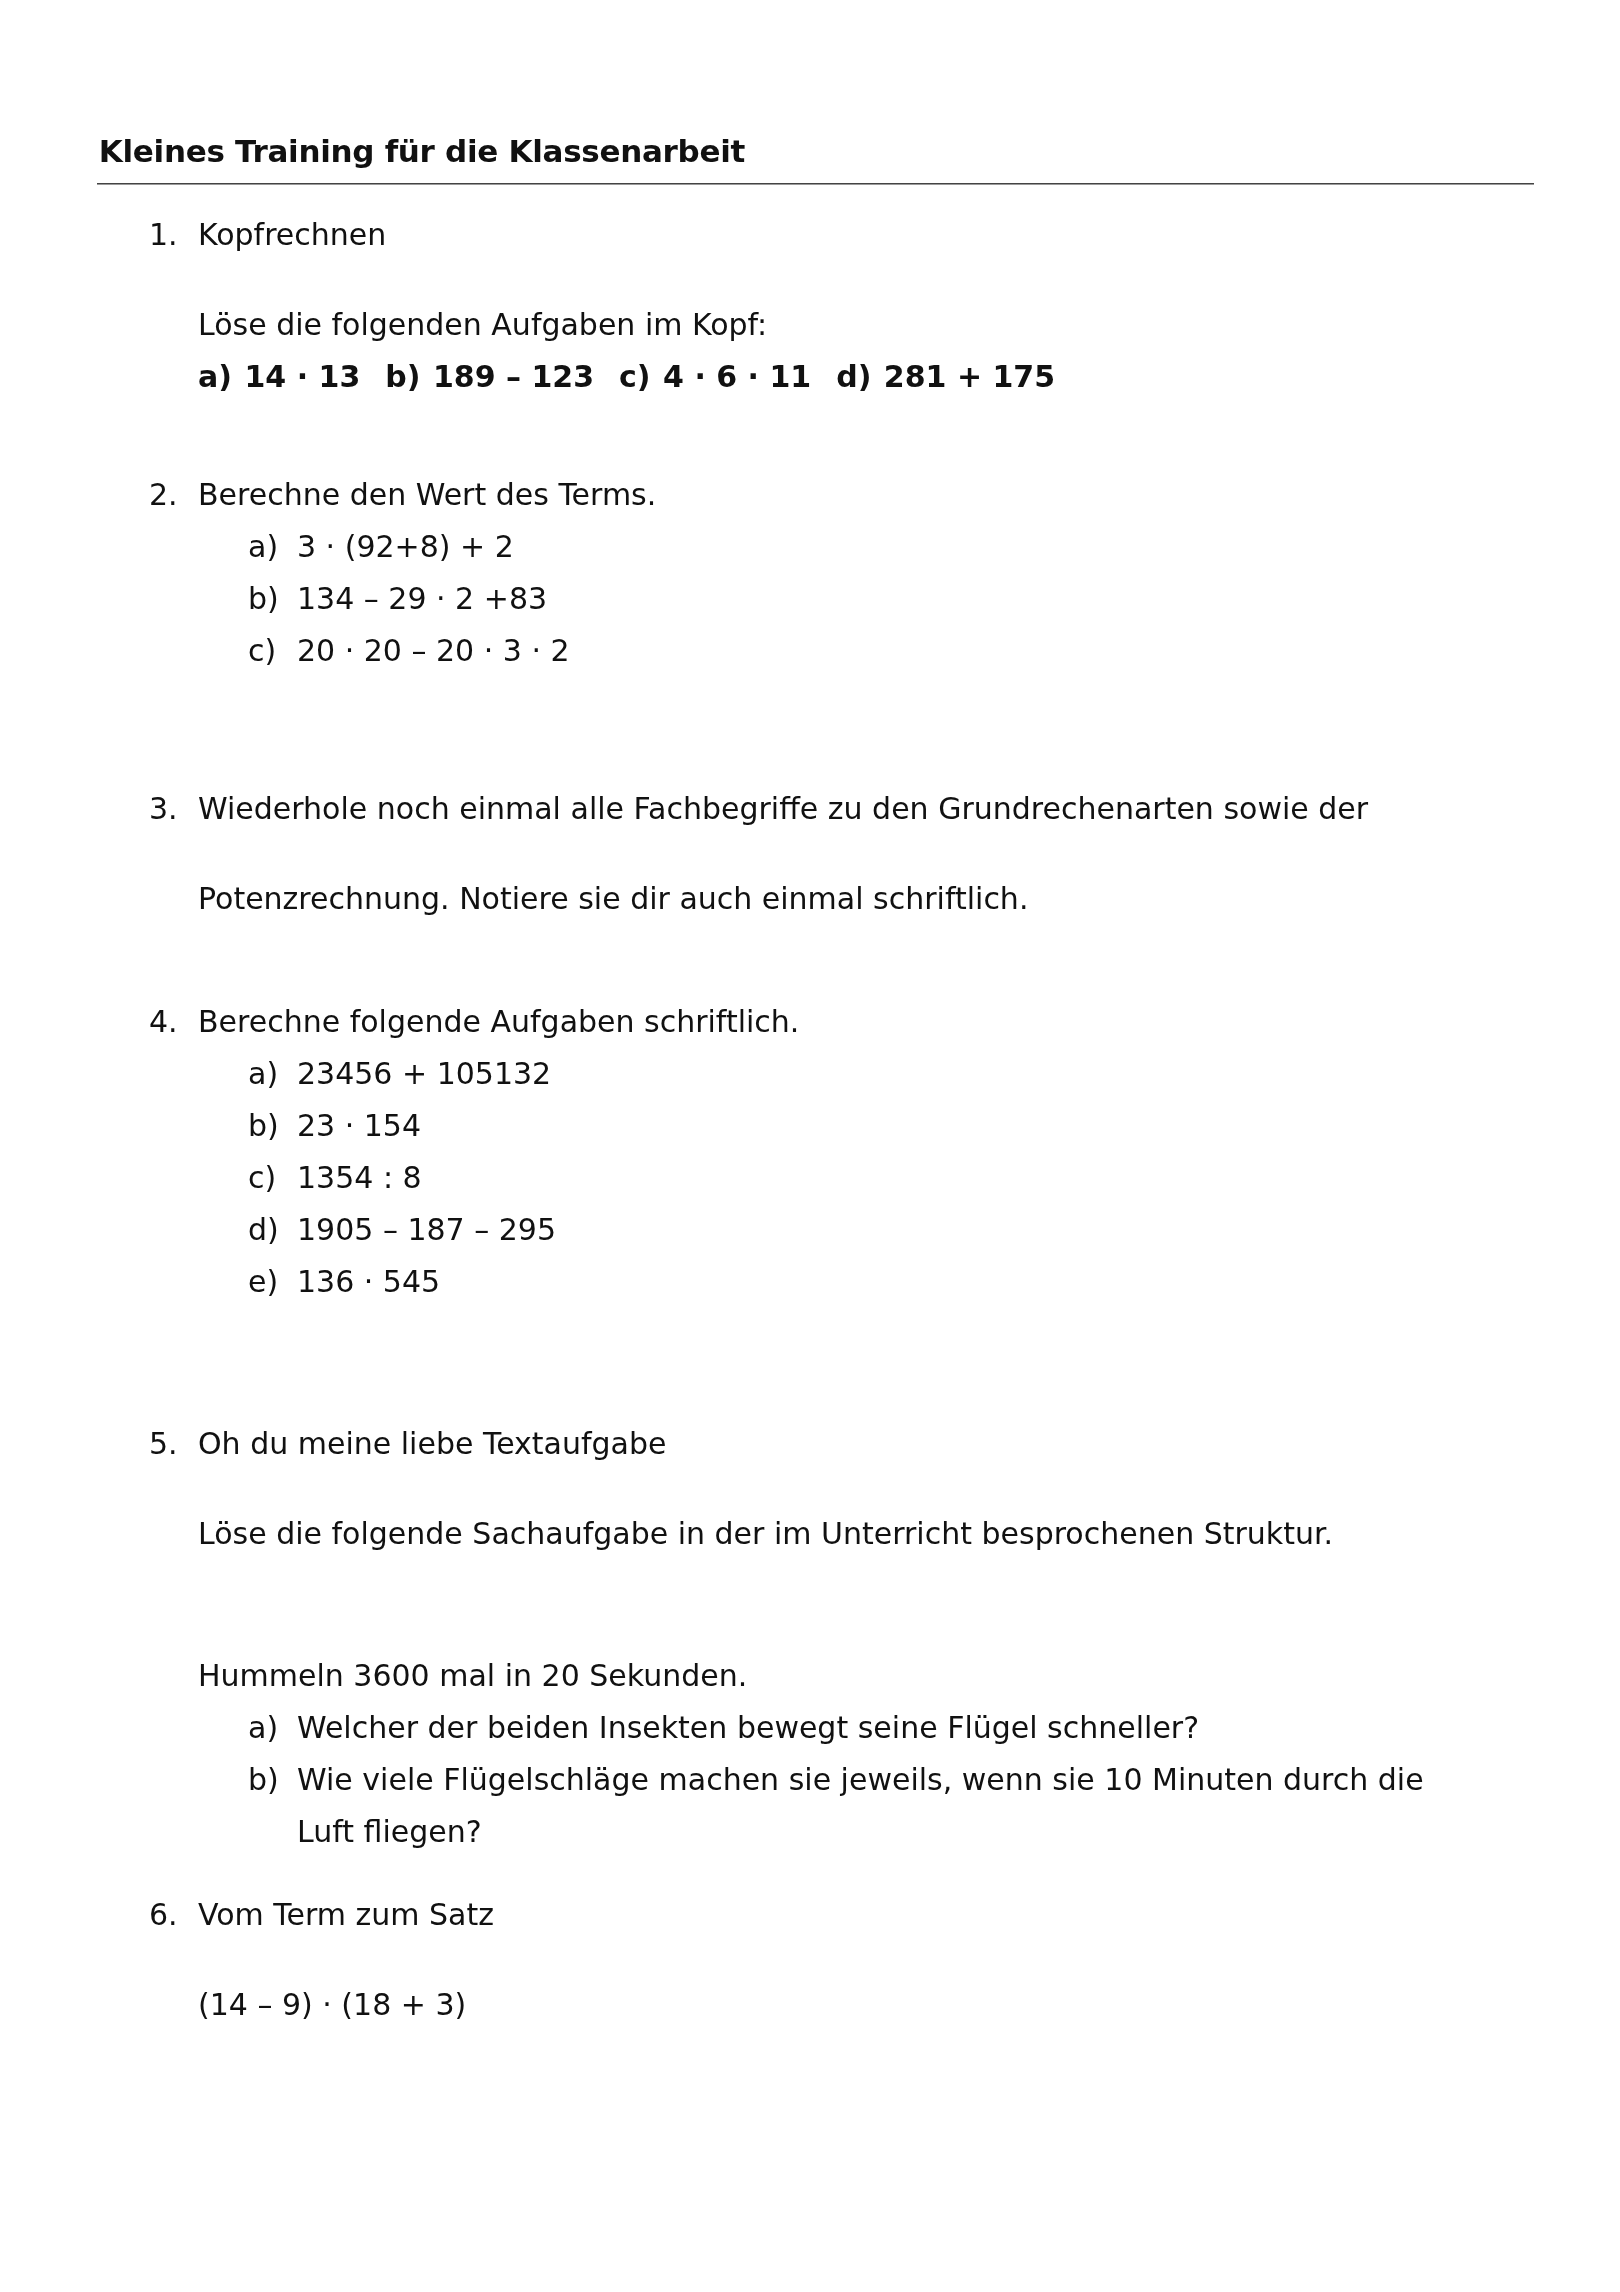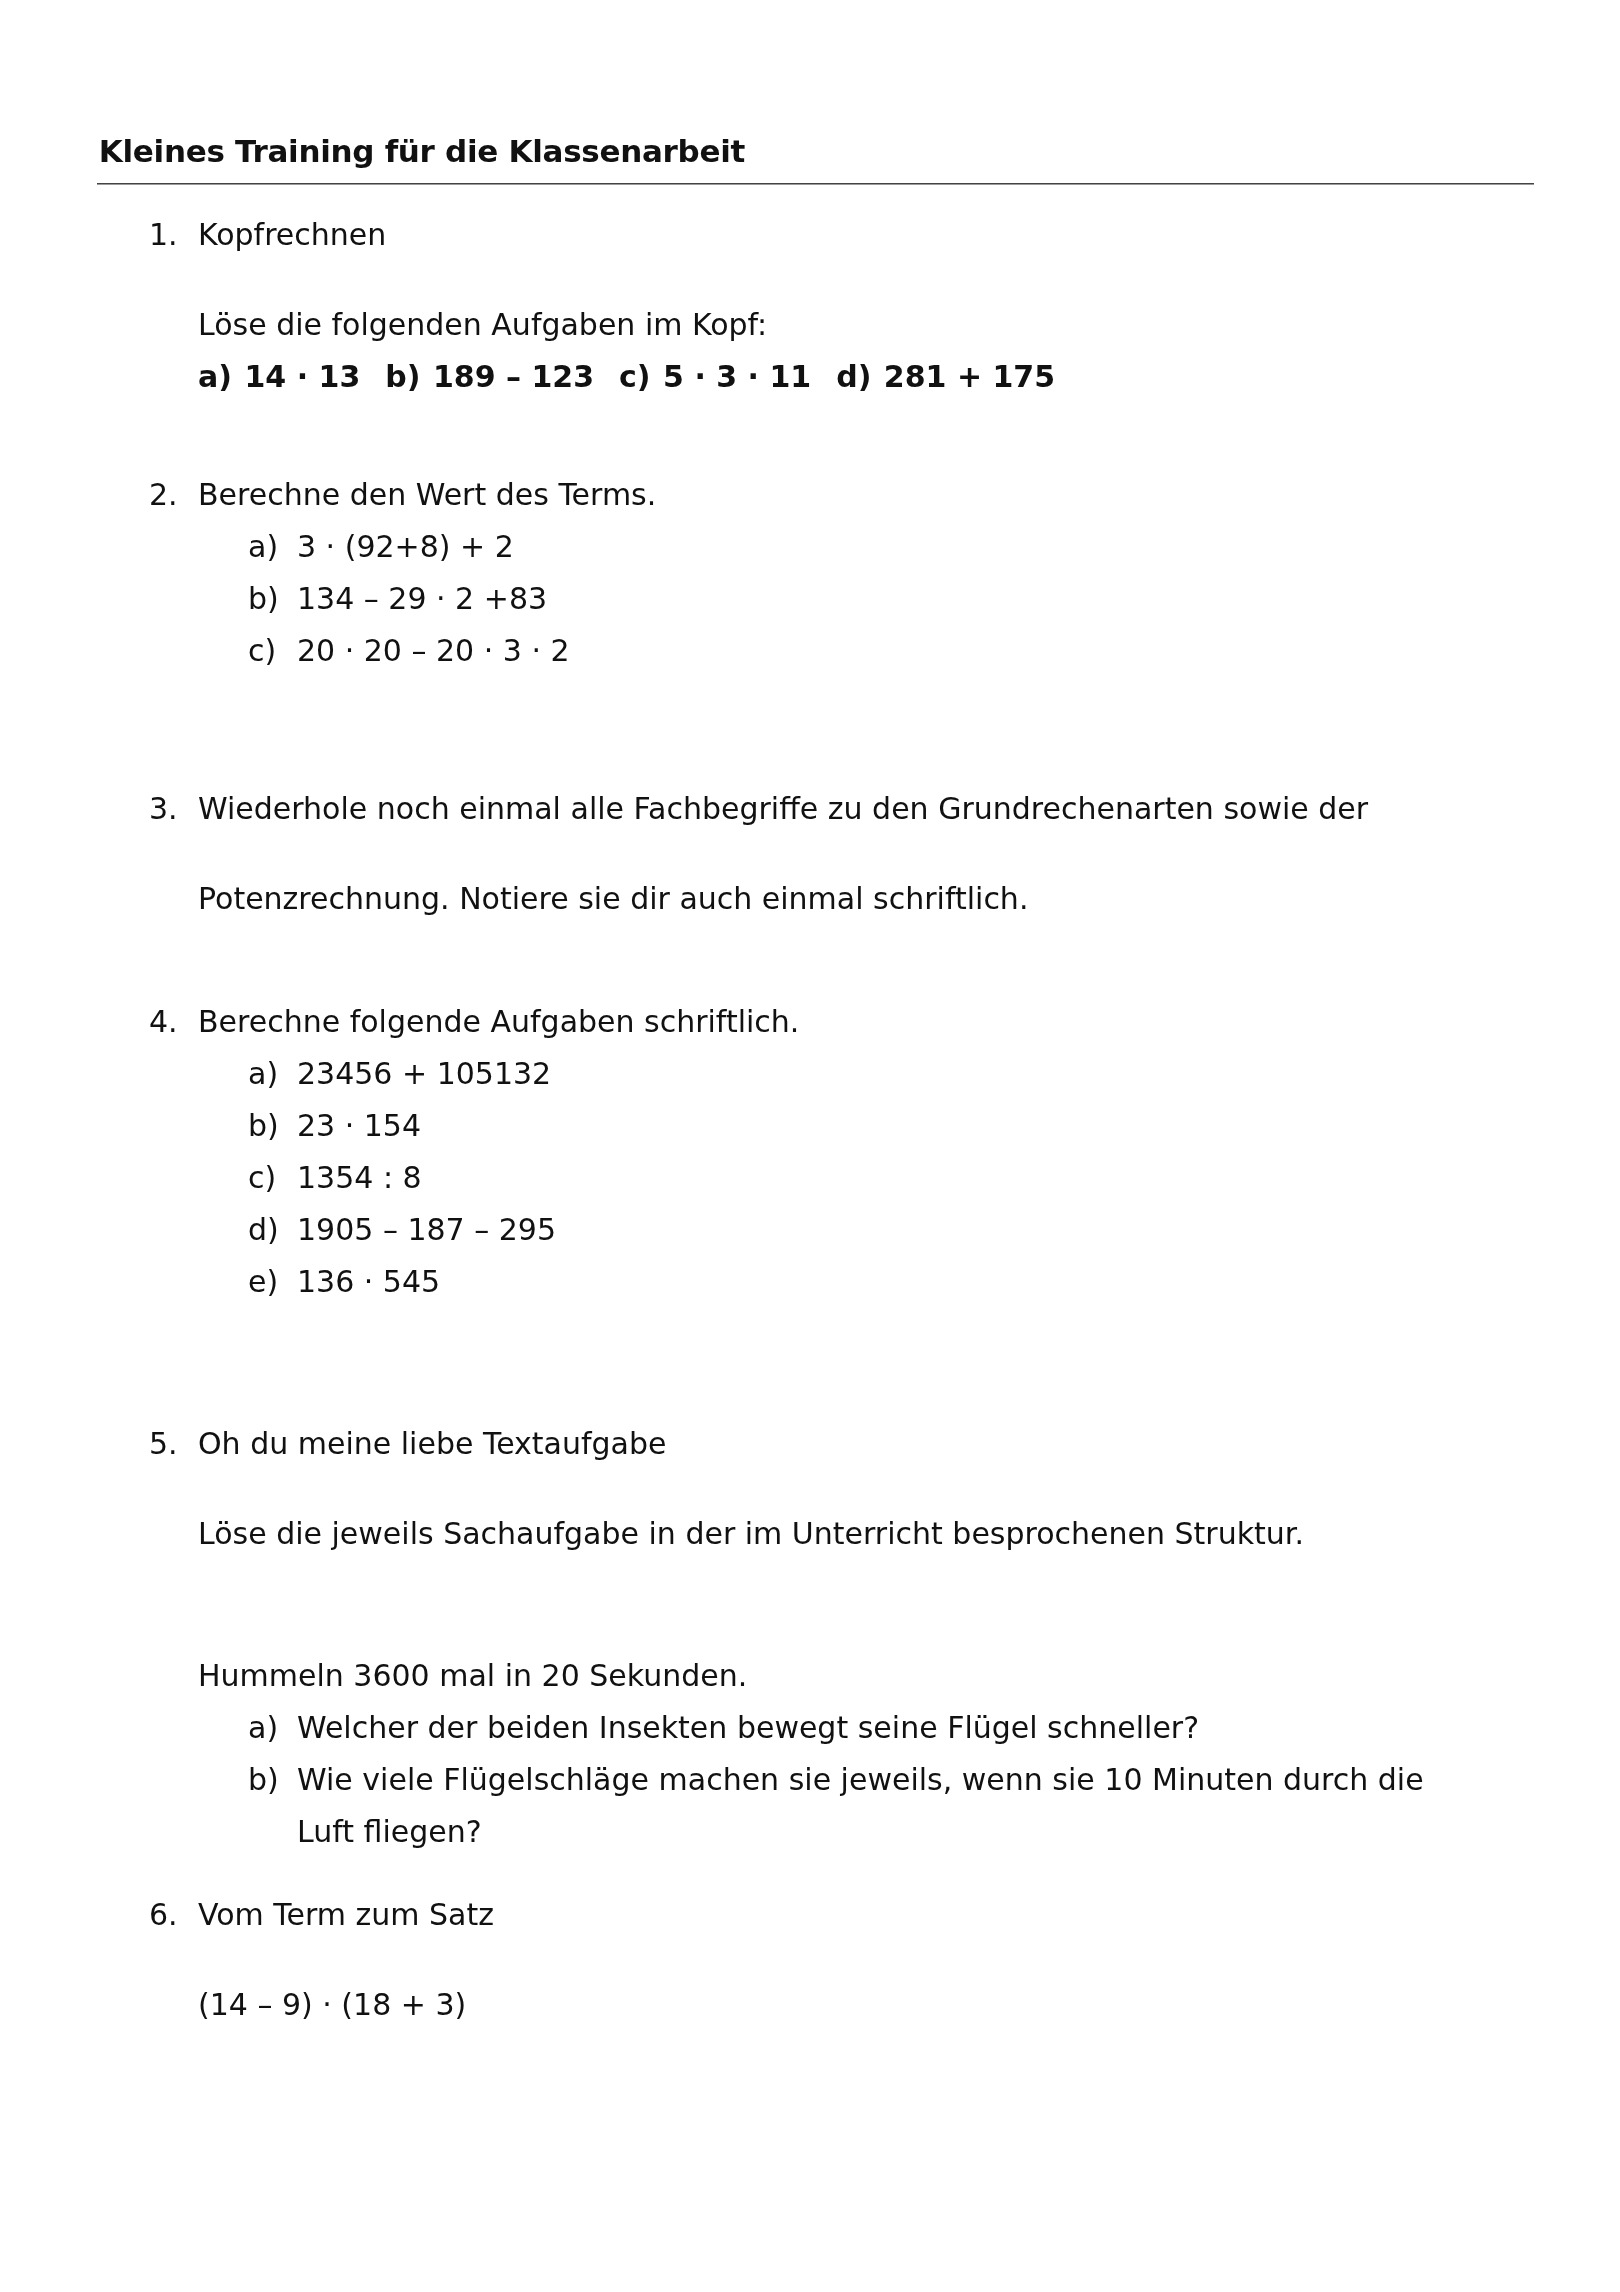--- a/index.html
+++ b/index.html
@@ -43,21 +43,21 @@
 
 <div class="task" style="top:209px;">
   <div class="row">
     <span class="num">1.</span>
     <span>Kopfrechnen</span>
   </div>
   <div class="indent">Löse die folgenden Aufgaben im Kopf:</div>
   <div class="inline-items">
     <span class="item"><span class="lbl">a)</span><span>14 · 13</span></span>
     <span class="item"><span class="lbl">b)</span><span>189 – 123</span></span>
-    <span class="item"><span class="lbl">c)</span><span>5 · 3 · 11</span></span>
+    <span class="item"><span class="lbl">c)</span><span>4 · 6 · 11</span></span>
     <span class="item"><span class="lbl">d)</span><span>281 + 175</span></span>
   </div>
 </div>
 
 <div class="task" style="top:469px;">
   <div class="row">
     <span class="num">2.</span>
     <span>Berechne den Wert des Terms.</span>
   </div>
   <div class="sub">
@@ -107,21 +107,21 @@
       <span class="lbl">e)</span>
       <span>136 · 545</span>
     </div>
 </div>
 
 <div class="task" style="top:1418px;">
   <div class="row">
     <span class="num">5.</span>
     <span>Oh du meine liebe Textaufgabe</span>
   </div>
-  <div class="indent">Löse die jeweils Sachaufgabe in der im Unterricht besprochenen Struktur.</div>
+  <div class="indent">Löse die folgende Sachaufgabe in der im Unterricht besprochenen Struktur.</div>
   <div class="gap"></div>
   <div class="indent">Hummeln 3600 mal in 20 Sekunden.</div>
   <div class="sub">
       <span class="lbl">a)</span>
       <span>Welcher der beiden Insekten bewegt seine Flügel schneller?</span>
     </div>
   <div class="sub wrap">
       <span class="lbl">b)</span>
       <span class="txt">Wie viele Flügelschläge machen sie jeweils, wenn sie 10 Minuten durch die Luft fliegen?</span>
     </div>

